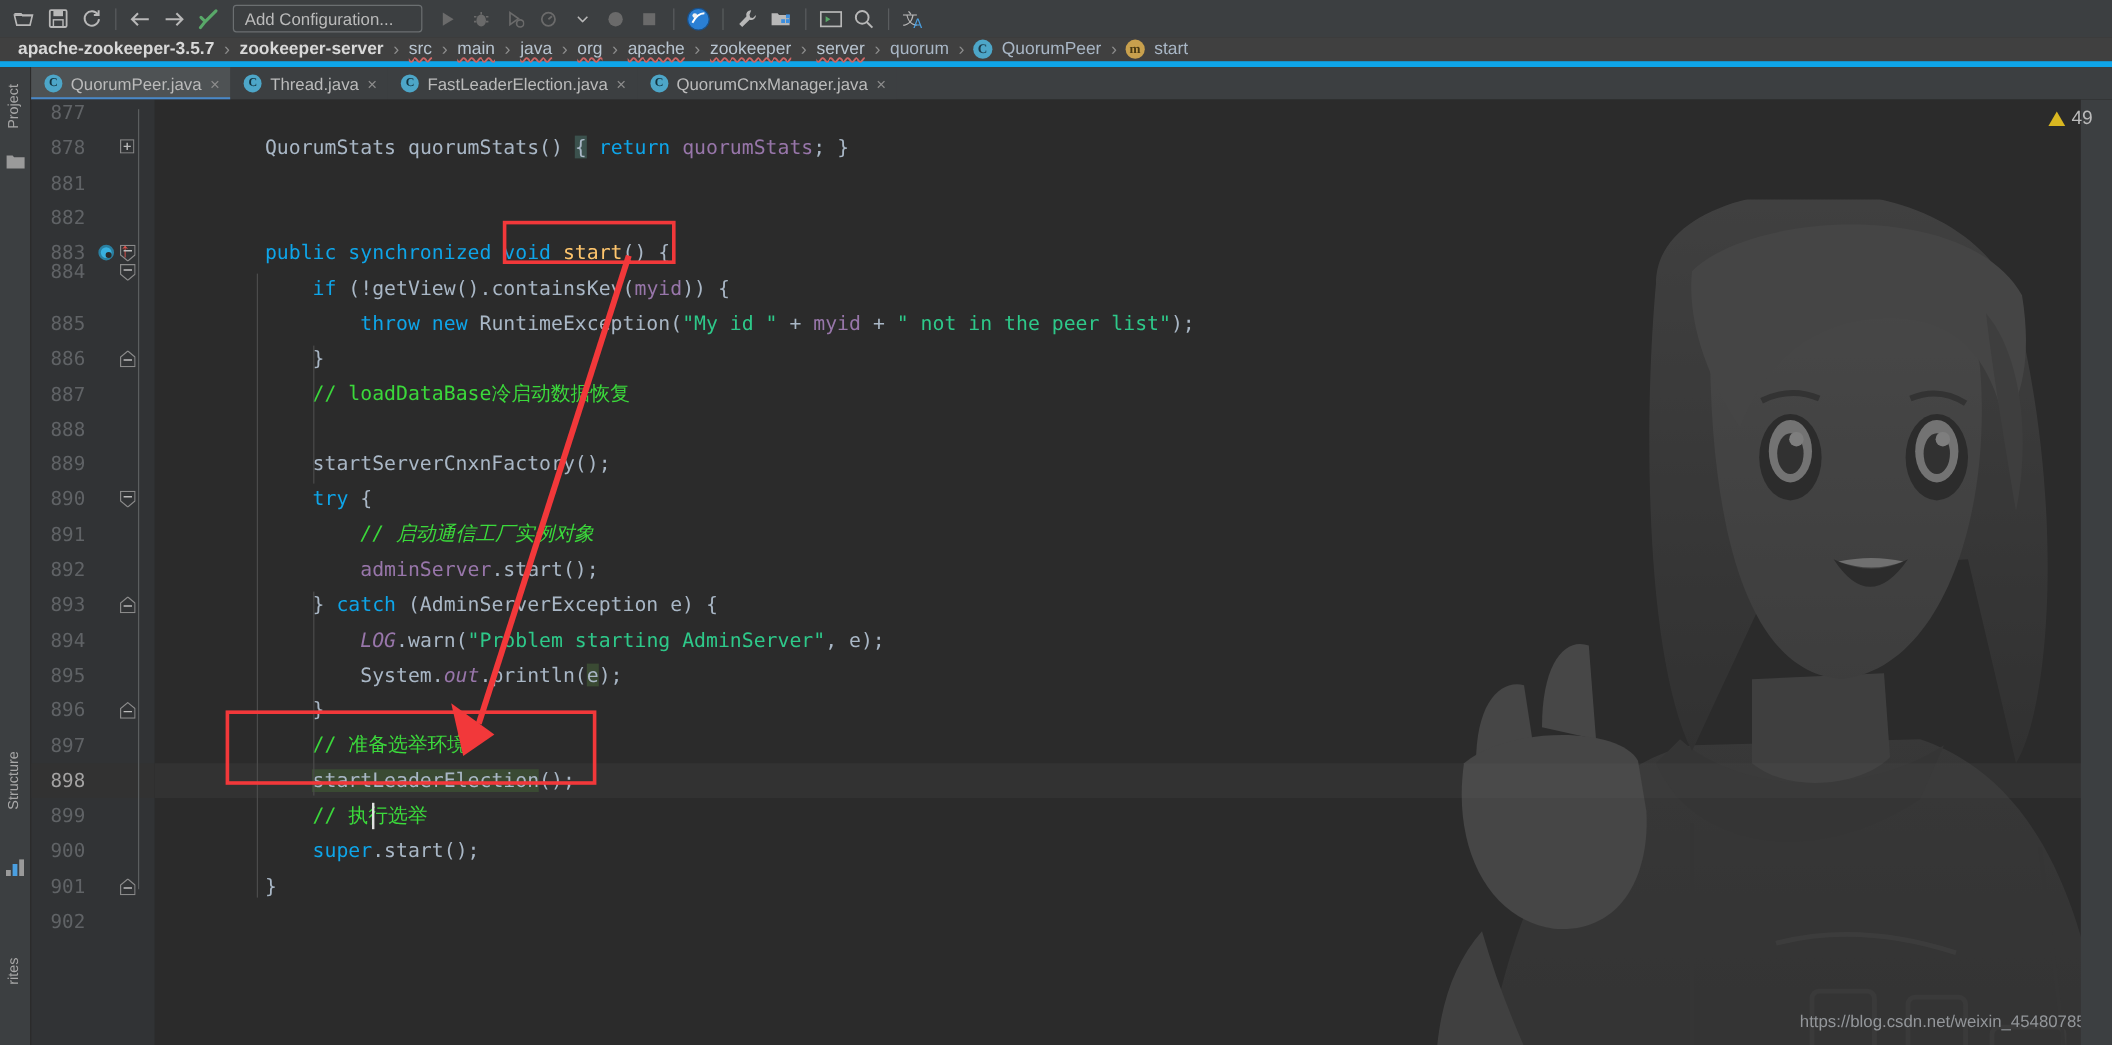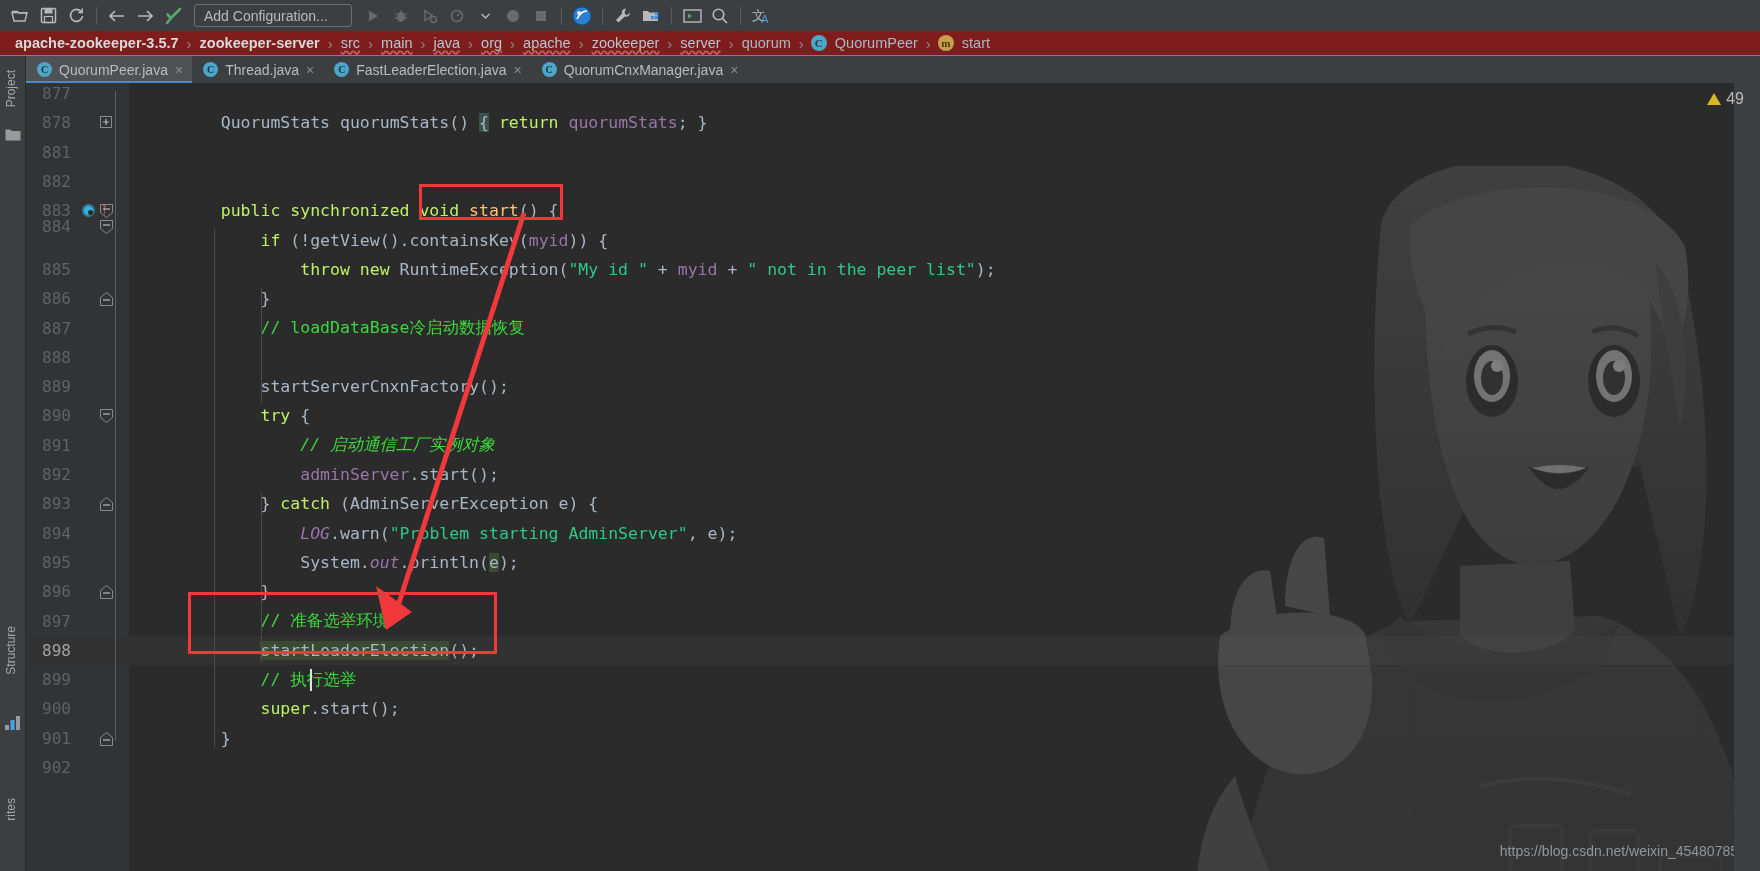--- a/index.html
+++ b/index.html
@@ -25,23 +25,23 @@
     height: 23px; min-width: 158px; border: 1px solid #6b6f71; border-radius: 3px;
     background: #3c3f41; color: #bbbbbb; font-size: 14px;
     display: flex; align-items: center; padding: 4px 9px; margin: 0 7px;
     font-family: "Liberation Sans", sans-serif;
   }
   .tb-dd { font-size: 8px; color: #aaa; margin-left: 1px; }
 
   
   .breadcrumb {
     position: absolute; top: 31px; left: 0; width: 1760px; height: 25px;
-    background: #7f1d1d; display: flex; align-items: center; padding-left: 14px;
+    background: #404040; display: flex; align-items: center; padding-left: 14px;
     font-size: 14.5px; color: #a9b7c6;
-    border-bottom: 1px solid #0ea5e9;
+    border-bottom: 5px solid #0ea5e9;
   }
   .crumb { display: flex; align-items: center; white-space: nowrap; }
   .crumb-text { padding: 0 1px; }
   .crumb.bold .crumb-text { font-weight: bold; color: #d8d8d8; }
   .crumb.err .crumb-text {
     color: #b8c4d0;
     text-decoration: underline wavy #cc6666;
     text-decoration-skip-ink: none;
     text-underline-offset: 2px;
   }
@@ -125,21 +125,21 @@
     position: absolute; left: 0; white-space: pre;
     font-family: "DejaVu Sans Mono", monospace; font-size: 16.5px;
     color: #a9b7c6; letter-spacing: 0px;
   }
   .cur-line {
     position: absolute; left: 0; width: 100%; height: 29.3px; background: #323232;
   }
   .indent-guide { position: absolute; width: 1px; background: #4b4b4b; }
 
   
-  .kw   { color: #bef264; }
+  .kw   { color: #0ea5e9; }
   .str  { color: #2ec98a; }
   .cmt  { color: #3bd93b; }
   .ann  { color: #bbb529; }
   .fld  { color: #9876aa; }
   .sfld { color: #9876aa; font-style: italic; }
   .typ  { color: #a9b7c6; }
   .mth  { color: #ffc66d; }
   .pln  { color: #a9b7c6; }
   .brc-hl { background: #3b514d; }
   .ident-hl { background: #3a4a33; }

